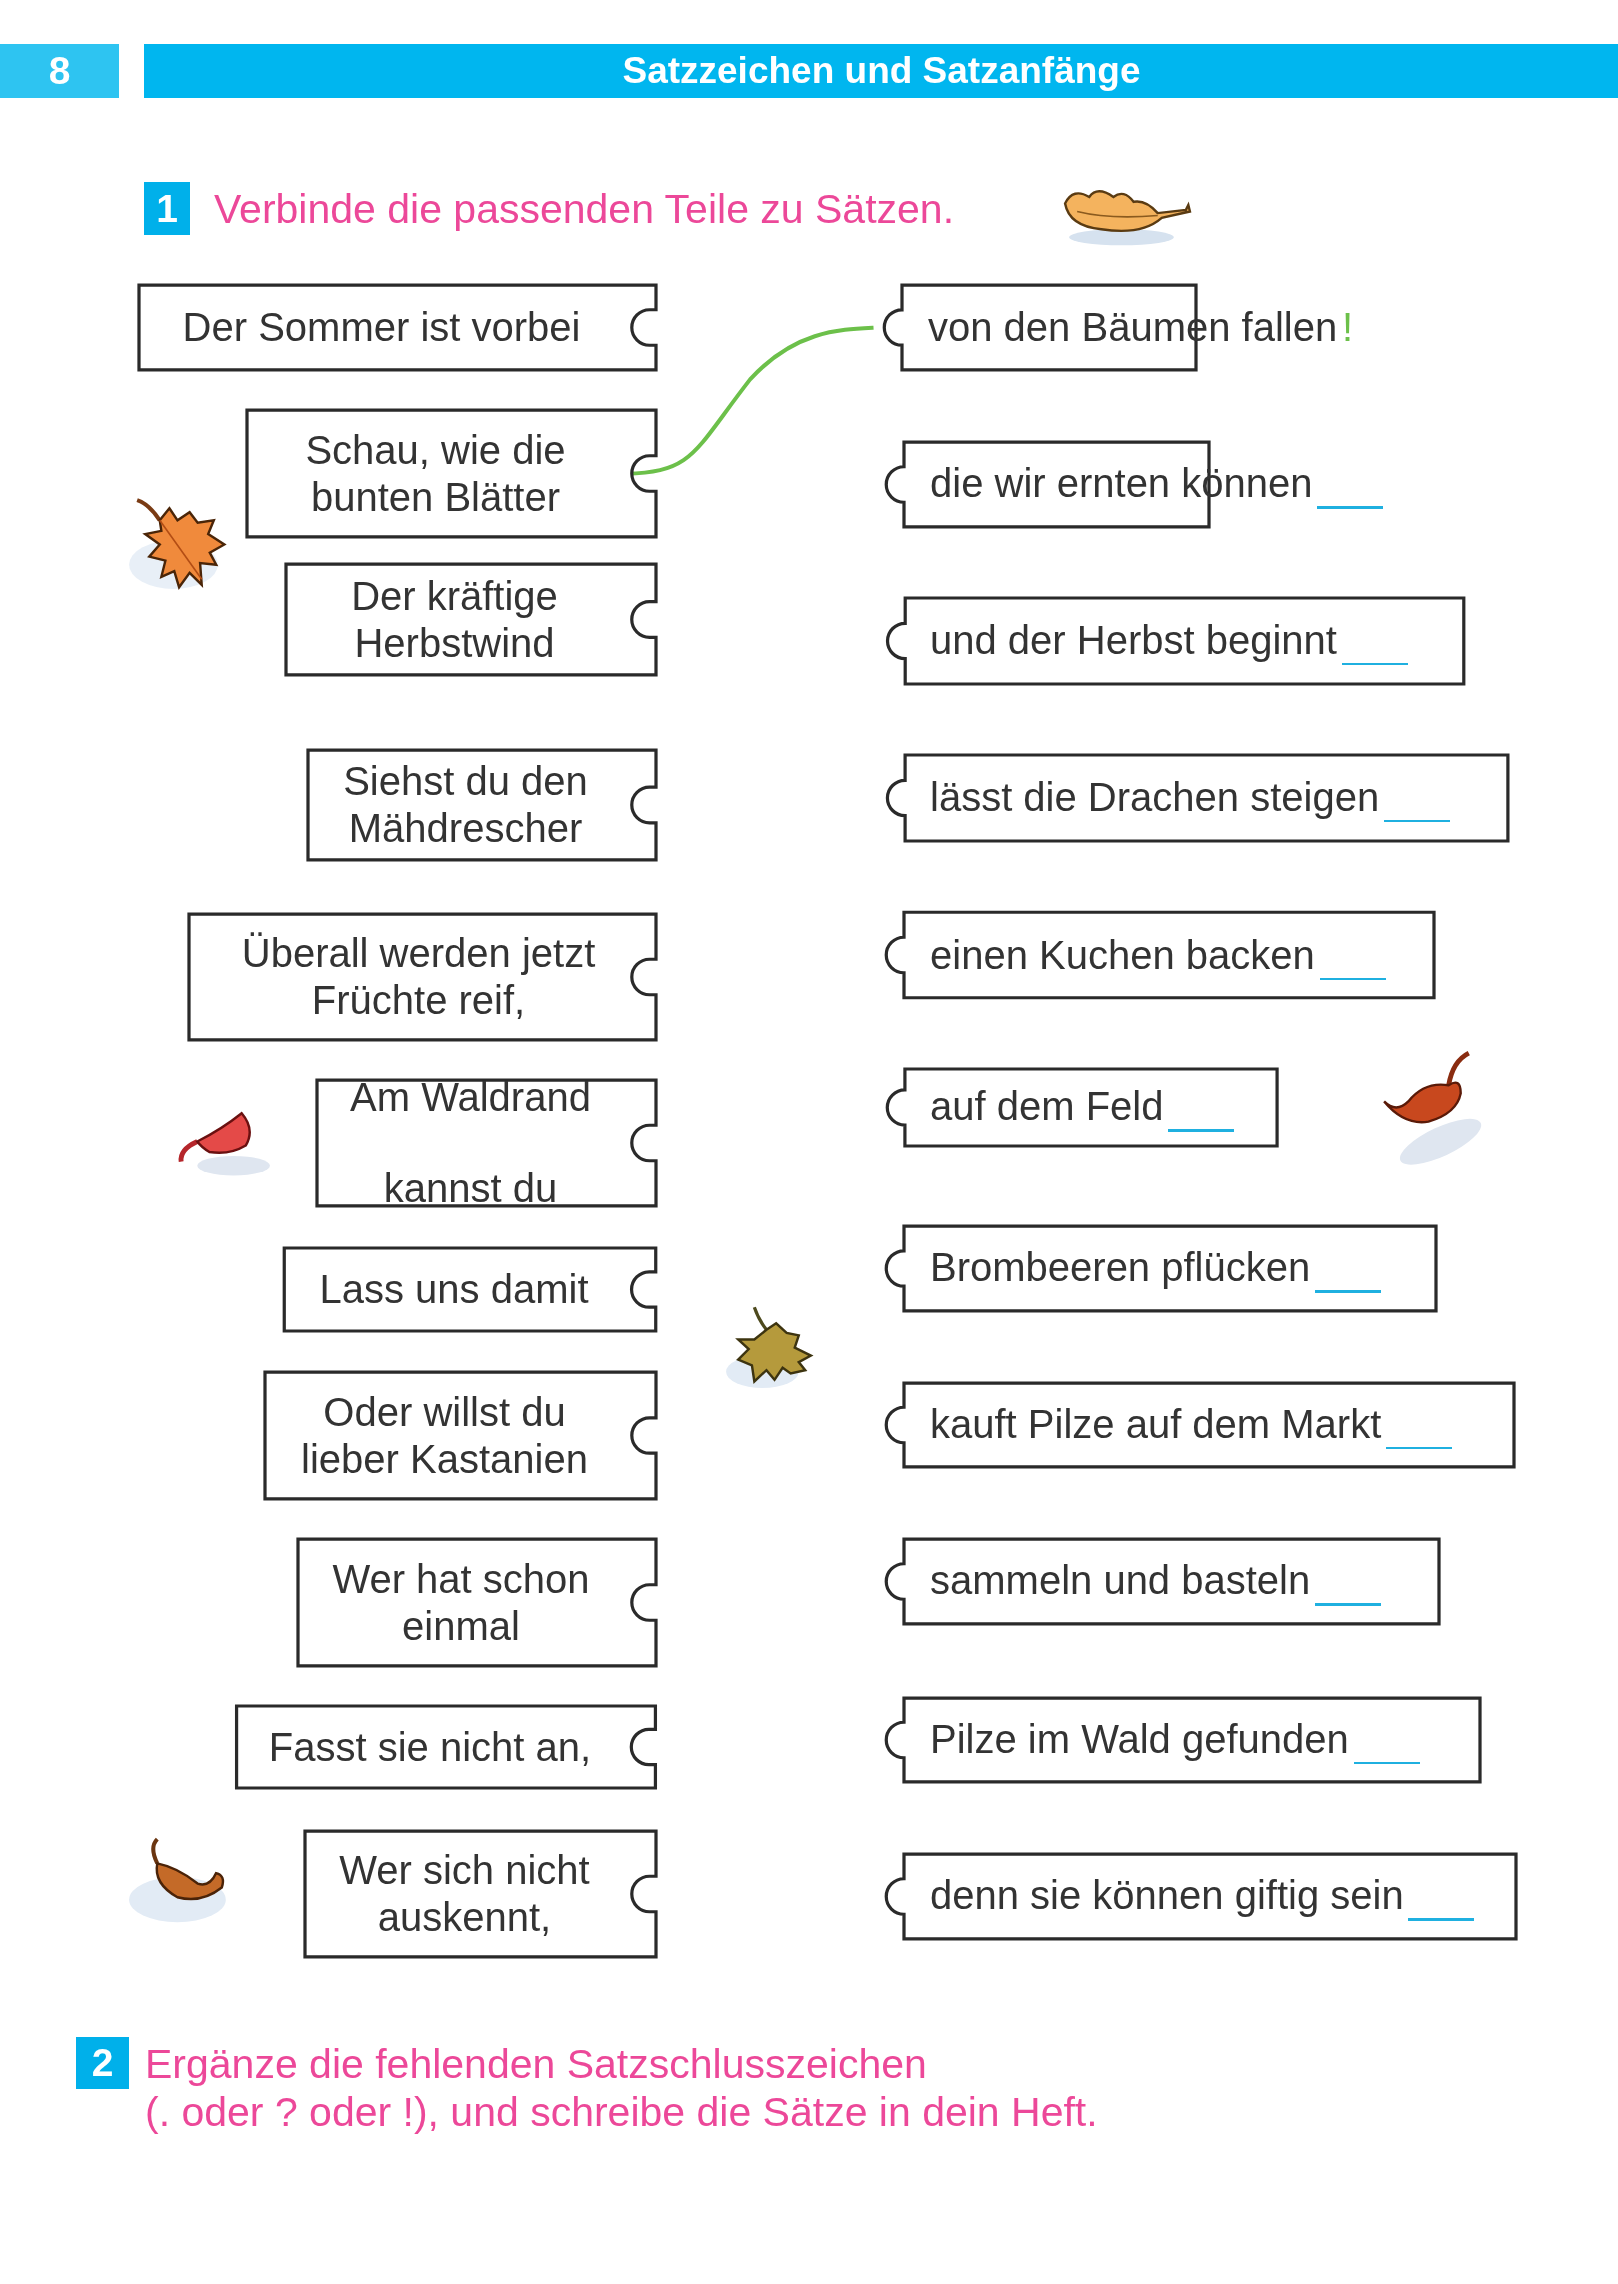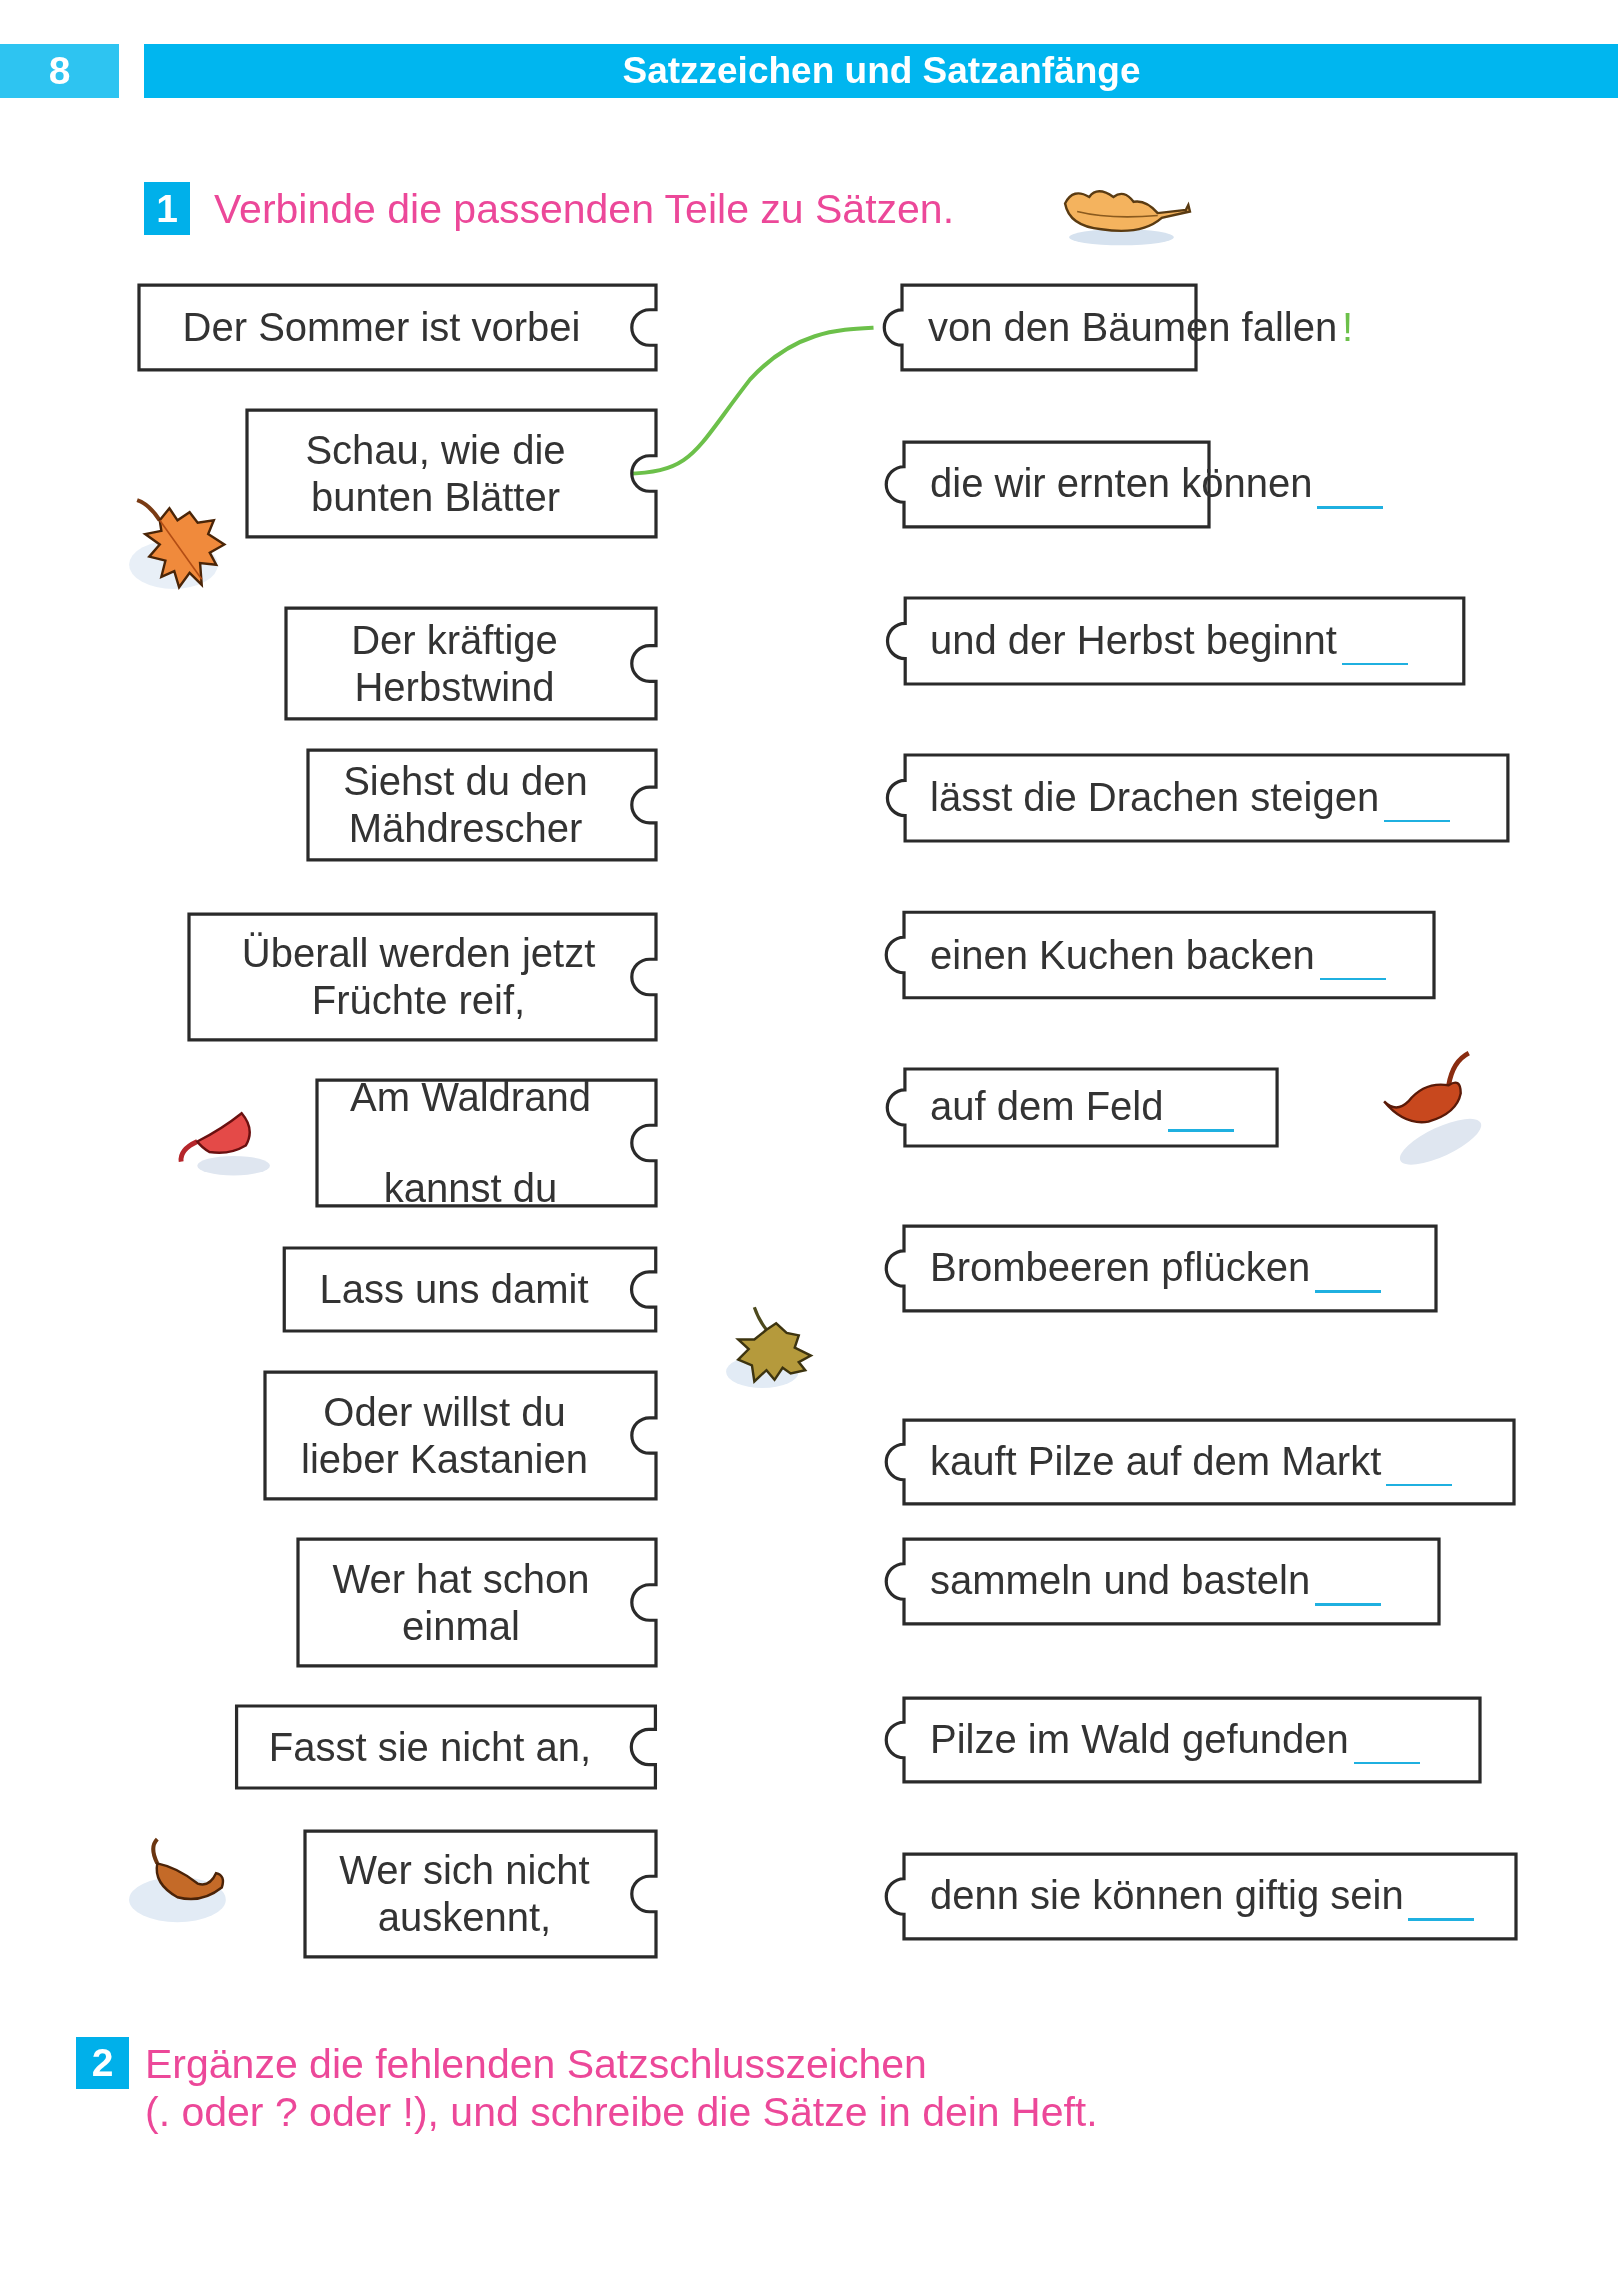--- a/index.html
+++ b/index.html
@@ -88,21 +88,21 @@
     </div>
     <div class="piece left-piece" style="left: 247px; top: 410px; width: 409px; height: 127px;">
       <svg width="409" height="127" viewBox="0 0 507 157">
         <path d="M0 0 H507 V56.5 H499 A22 22 0 0 0 499 100.5 H507 V157 H0 Z" fill="#fff" stroke="#2a2a2a" stroke-width="4"></path>
       </svg>
       <div class="piece-text" style="left: 0px; top: 0px; width: 377px; height: 127px;">
         <span>Schau, wie die</span>
         <span>bunten Blätter</span>
       </div>
     </div>
-    <div class="piece left-piece" style="left: 286px; top: 608px; width: 370px; height: 111px; text-decoration: underline;">
+    <div class="piece left-piece" style="left: 286px; top: 564px; width: 370px; height: 111px; text-decoration: underline;">
       <svg width="370" height="111" viewBox="0 0 458 137">
         <path d="M0 0 H458 V46.5 H450 A22 22 0 0 0 450 90.5 H458 V137 H0 Z" fill="#fff" stroke="#2a2a2a" stroke-width="4"></path>
       </svg>
       <div class="piece-text" style="left: 0px; top: 0px; width: 337px; height: 111px;">
         <span>Der kräftige</span>
         <span>Herbstwind</span>
       </div>
     </div>
     <div class="piece left-piece" style="left: 308px; top: 750px; width: 348px; height: 110px;">
       <svg width="348" height="110" viewBox="0 0 431 136">
@@ -226,21 +226,21 @@
       </div>
     </div>
     <div class="piece right-piece" style="left: 904px; top: 1226px; width: 532px; height: 85px;">
       <svg width="532" height="85" viewBox="0 0 660 105">
         <path d="M0 0 H660 V105 H0 V74.5 A22 22 0 0 1 0 30.5 Z" fill="#fff" stroke="#2a2a2a" stroke-width="4"></path>
       </svg>
       <div class="piece-text" style="left: 26px; top: 0px; height: 85px;">
         <span><span>Brombeeren pflücken</span><span class="blank"></span></span>
       </div>
     </div>
-    <div class="piece right-piece" style="left: 904px; top: 1383px; width: 610px; height: 84px; margin-top: 37px;">
+    <div class="piece right-piece" style="left: 904px; top: 1383px; width: 610px; height: 84px;">
       <svg width="610" height="84" viewBox="0 0 756 104">
         <path d="M0 0 H756 V104 H0 V74 A22 22 0 0 1 0 30 Z" fill="#fff" stroke="#2a2a2a" stroke-width="4"></path>
       </svg>
       <div class="piece-text" style="left: 26px; top: 0px; height: 84px;">
         <span><span>kauft Pilze auf dem Markt</span><span class="blank"></span></span>
       </div>
     </div>
     <div class="piece right-piece" style="left: 904px; top: 1539px; width: 535px; height: 102px;">
       <svg width="535" height="85" viewBox="0 0 663 105">
         <path d="M0 0 H663 V105 H0 V74.5 A22 22 0 0 1 0 30.5 Z" fill="#fff" stroke="#2a2a2a" stroke-width="4"></path>

